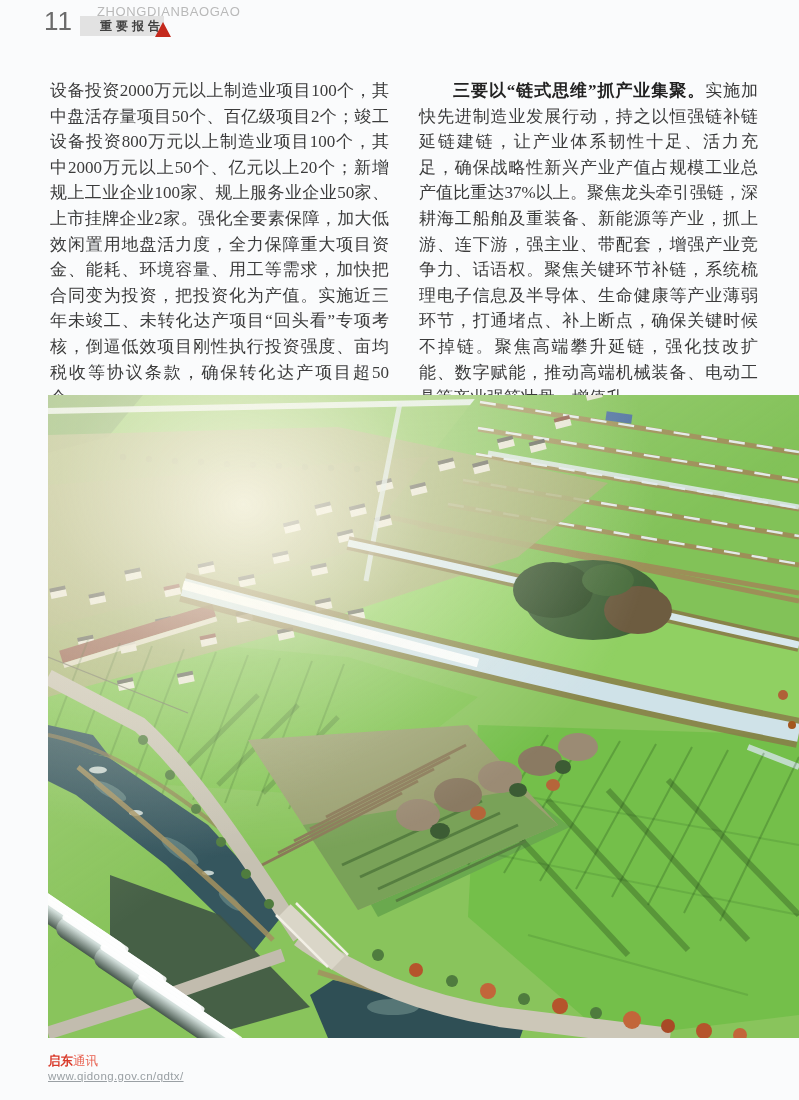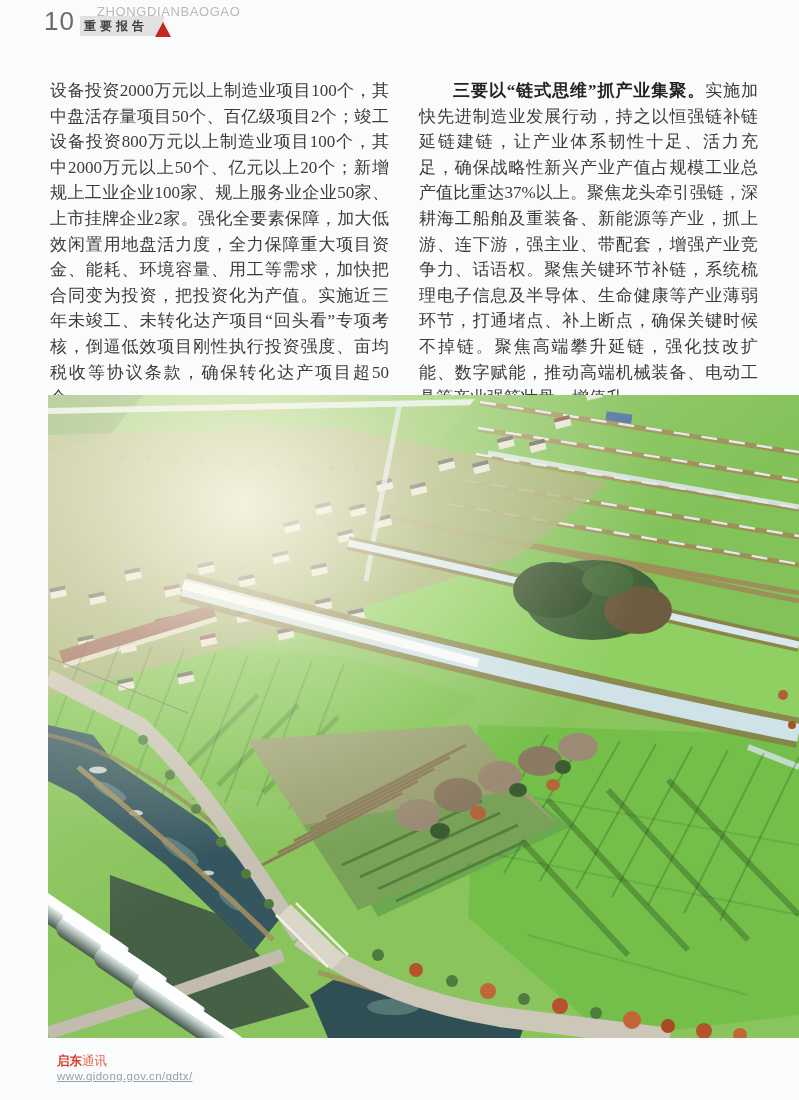--- a/index.html
+++ b/index.html
@@ -15,21 +15,21 @@
     font-size:26px; color:#6b6b6b; letter-spacing:1px;
   }
   .kicker{
     position:absolute; left:97px; top:4px;
     font-family:"Liberation Sans","DejaVu Sans",sans-serif;
     font-size:13px; color:#b9b9b9; letter-spacing:.6px;
   }
   .label-box{
     position:absolute; left:80px; top:16px; width:84px; height:20px;
     background:var(--label-box-bg,#e2e2e2);
-    display:flex; align-items:center; justify-content:flex-start;
+    display:flex; align-items:center; justify-content:flex-end;
   }
   .label-box span{
     font-size:12px; font-weight:bold; color:#3f3f3f;
     letter-spacing:4px; padding-left:4px;
   }
   .label-triangle{
     position:absolute; left:155px; top:22px;
     width:0; height:0;
     border-left:8px solid transparent;
     border-right:8px solid transparent;
@@ -51,33 +51,32 @@
   
   .photo{
     position:absolute; left:48px; top:395px; width:751px; height:643px;
     overflow:hidden; background:#86b85c;
   }
   .photo svg{display:block;}
   
   .footer{
     position:absolute; left:48px; top:1054px;
     font-family:"Liberation Sans","DejaVu Sans",sans-serif;
-    margin-left:9px;
   }
   .brand{font-size:12.5px; line-height:14px;}
   .brand .b1{font-weight:bold; color:var(--footer-red,#d93a2b);}
   .brand .b2{font-weight:normal; color:var(--footer-red-light,#e8604f);}
   .site-url{font-size:11.5px; color:#9aa0a4; letter-spacing:.4px; line-height:16px;text-decoration:underline;}
 </style>
 </head>
 <body>
 
 <div class="page">
 
-  <div class="page-number">10</div>
+  <div class="page-number">11</div>
   <div class="kicker">ZHONGDIANBAOGAO</div>
   <div class="label-box">
     <span>重要报告</span>
   </div>
   <div class="label-triangle"></div>
 
   <div class="columns">
     <div class="col col-left">
       <p>设备投资2000万元以上制造业项目100个，其中盘活存量项目50个、百亿级项目2个；竣工设备投资800万元以上制造业项目100个，其中2000万元以上50个、亿元以上20个；新增规上工业企业100家、规上服务业企业50家、上市挂牌企业2家。强化全要素保障，加大低效闲置用地盘活力度，全力保障重大项目资金、能耗、环境容量、用工等需求，加快把合同变为投资，把投资化为产值。实施近三年未竣工、未转化达产项目“回头看”专项考核，倒逼低效项目刚性执行投资强度、亩均税收等协议条款，确保转化达产项目超50个。</p>
     </div>

